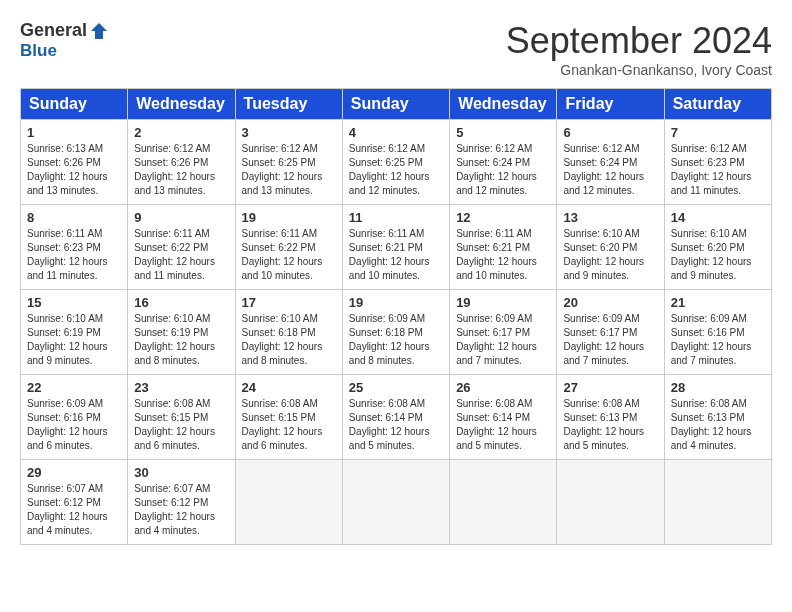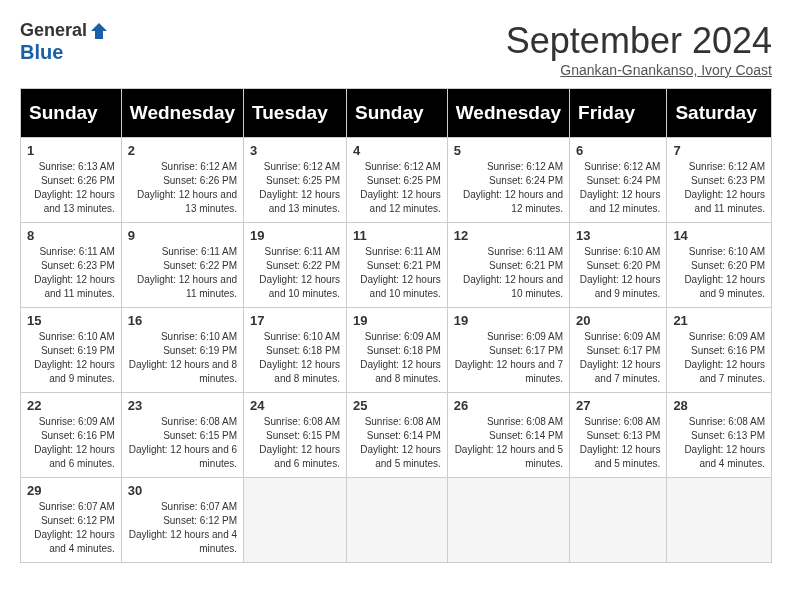--- a/index.html
+++ b/index.html
@@ -25,52 +25,51 @@
     .logo-text {
       display: flex;
       align-items: center;
     }
     .logo-general {
       font-size: 18px;
       font-weight: bold;
       color: #333;
     }
     .logo-blue {
-      font-size: 20px;
+      font-size: 17px;
       font-weight: bold;
       color: #1a5fa8;
     }
     .logo-icon {
       width: 20px;
       height: 20px;
       margin-left: 2px;
     }
     .title-section {
       text-align: right;
       margin-left: 41px;
     }
     .month-title {
       font-size: 36px;
       font-weight: normal;
       color: #333;
     }
     .subtitle {
       font-size: 14px;
       color: #555;
-      text-decoration: underline;
     }
     .calendar {
       width: 100%;
       border-collapse: collapse;
     }
     .calendar th {
-      background: #000000;
+      background: #1d4ed8;
       color: #fff;
-      padding: 13px 8px;
-      font-size: 19px;
+      padding: 6px 8px;
+      font-size: 16px;
       font-weight: bold;
       text-align: left;
       border: 1px solid #ccc;
     }
     .calendar td {
       border: 1px solid #ccc;
       padding: 5px 6px;
       vertical-align: top;
       font-size: 10.5px;
       color: #333;
@@ -84,21 +83,20 @@
     .day-num {
       font-size: 13px;
       font-weight: bold;
       display: block;
       margin-bottom: 2px;
     }
     .day-info {
       font-size: 10px;
       line-height: 1.4;
       color: #333;
-      text-align: right;
     }
     .week-row td {
       height: 85px;
     }
   </style>
 </head>
 <body>
 
 <div class="header">
   <div class="logo">

